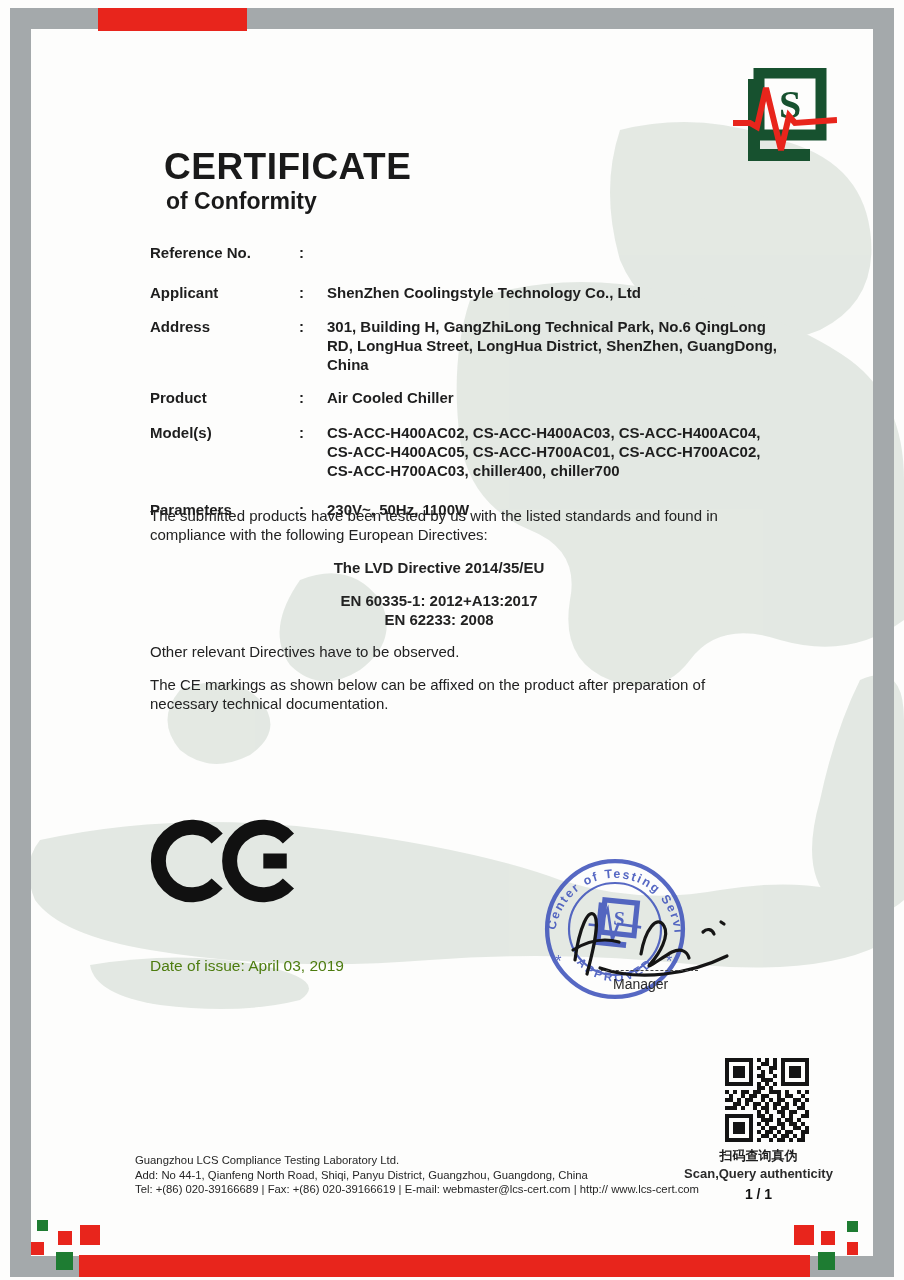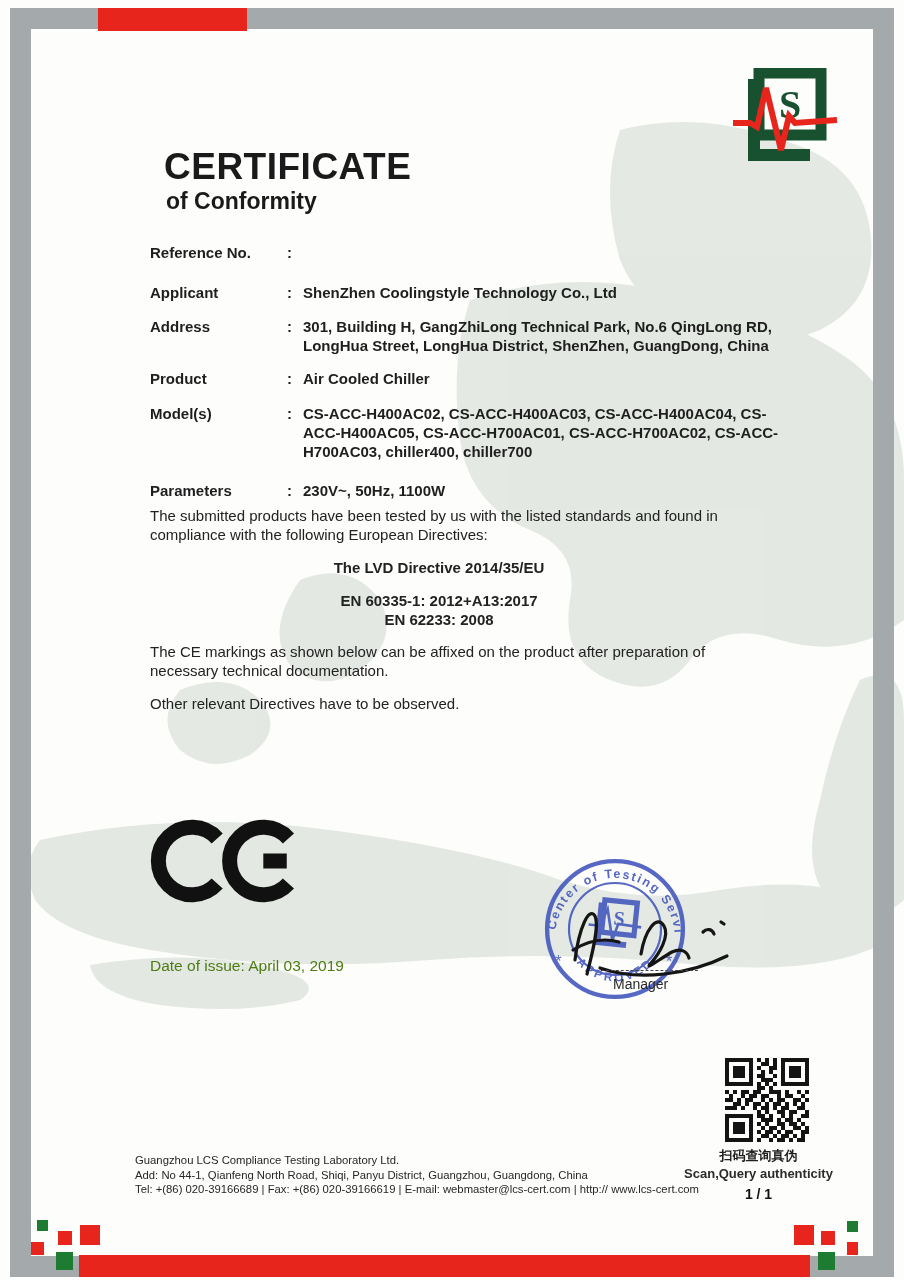--- a/index.html
+++ b/index.html
@@ -11,21 +11,21 @@
   .redseg-top{position:absolute;left:98px;top:8px;width:149px;height:23px;background:#e8251c;}
   .redbar-bottom{position:absolute;left:79px;top:1255px;width:731px;height:22px;background:#e8251c;}
   .sq{position:absolute;}
   
   .watermark{position:absolute;left:0;top:0;width:904px;height:1280px;pointer-events:none;}
   
   .title1{position:absolute;left:164px;top:146px;font-size:37px;font-weight:bold;letter-spacing:.5px;color:#1a1a1a;}
   .title2{position:absolute;left:166px;top:188px;font-size:23px;font-weight:bold;color:#1a1a1a;}
   
   .fields{position:absolute;left:150px;top:243px;width:640px;font-size:15px;font-weight:bold;}
-  .frow{display:flex;align-items:flex-start;line-height:19px;}
+  .frow{display:flex;align-items:flex-start;line-height:19px;gap:12px;}
   .flabel{width:137px;flex:none;}
   .fcolon{width:16px;flex:none;}
   .fvalue{width:486px;}
   .mb21{margin-bottom:21px}.mb15{margin-bottom:15px}
   .mb14{margin-bottom:14px}.mb16{margin-bottom:16px}.mb20{margin-bottom:20px}
   
   .bodytext{position:absolute;left:150px;top:506px;width:578px;font-size:15px;line-height:19px;color:#222;}
   .bodytext p{margin:0 0 14px 0;}
   .bold{font-weight:bold;text-align:center;}
   .stds{margin:0 0 13px 0;}
@@ -120,22 +120,22 @@
     </div>
   </div>
 
   <div class="bodytext">
     <p>The submitted products have been tested by us with the listed standards and found in compliance with the following European Directives:</p>
     <p class="bold">The LVD Directive 2014/35/EU</p>
     <div class="stds">
       <div class="bold">EN 60335-1: 2012+A13:2017</div>
       <div class="bold">EN 62233: 2008</div>
     </div>
+    <p>Other relevant Directives have to be observed.</p>
     <p>The CE markings as shown below can be affixed on the product after preparation of necessary technical documentation.</p>
-    <p>Other relevant Directives have to be observed.</p>
   </div>
 
   <svg class="ce" width="150" height="100" viewBox="0 0 160 100">
     <path d="M73.8 25.9 A36 36 0 1 0 73.8 74.1" fill="none" stroke="#111" stroke-width="16"></path>
     <path d="M149.8 25.9 A36 36 0 1 0 149.8 74.1" fill="none" stroke="#111" stroke-width="16"></path>
     <path d="M123 50 H 148" fill="none" stroke="#111" stroke-width="16"></path>
   </svg>
 
   <div class="dateline">Date of issue: April 03, 2019</div>
 

